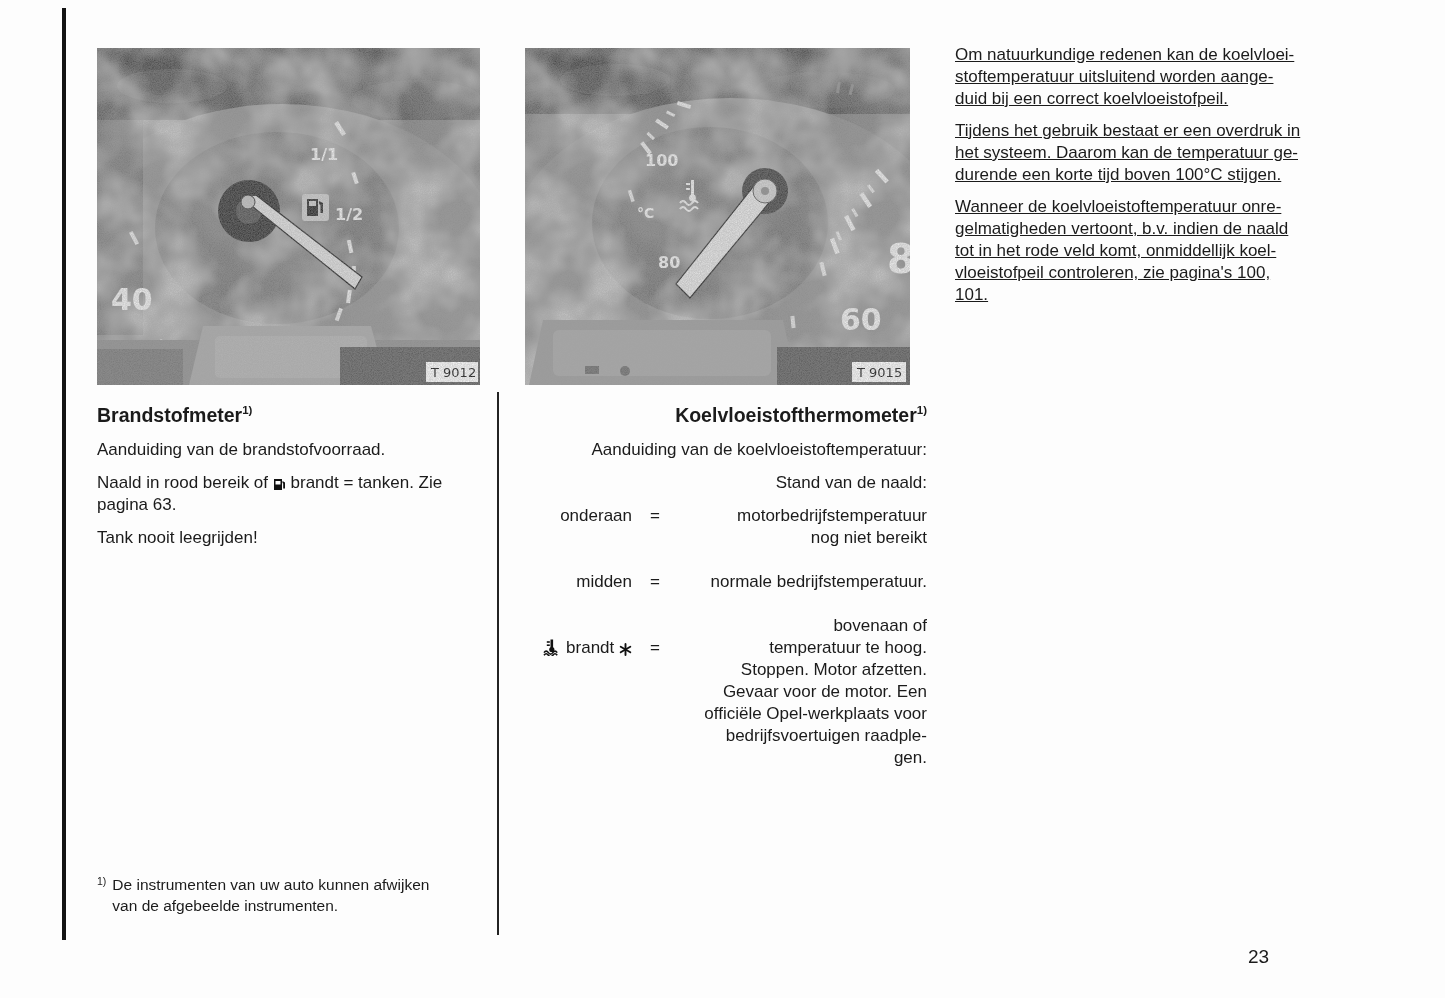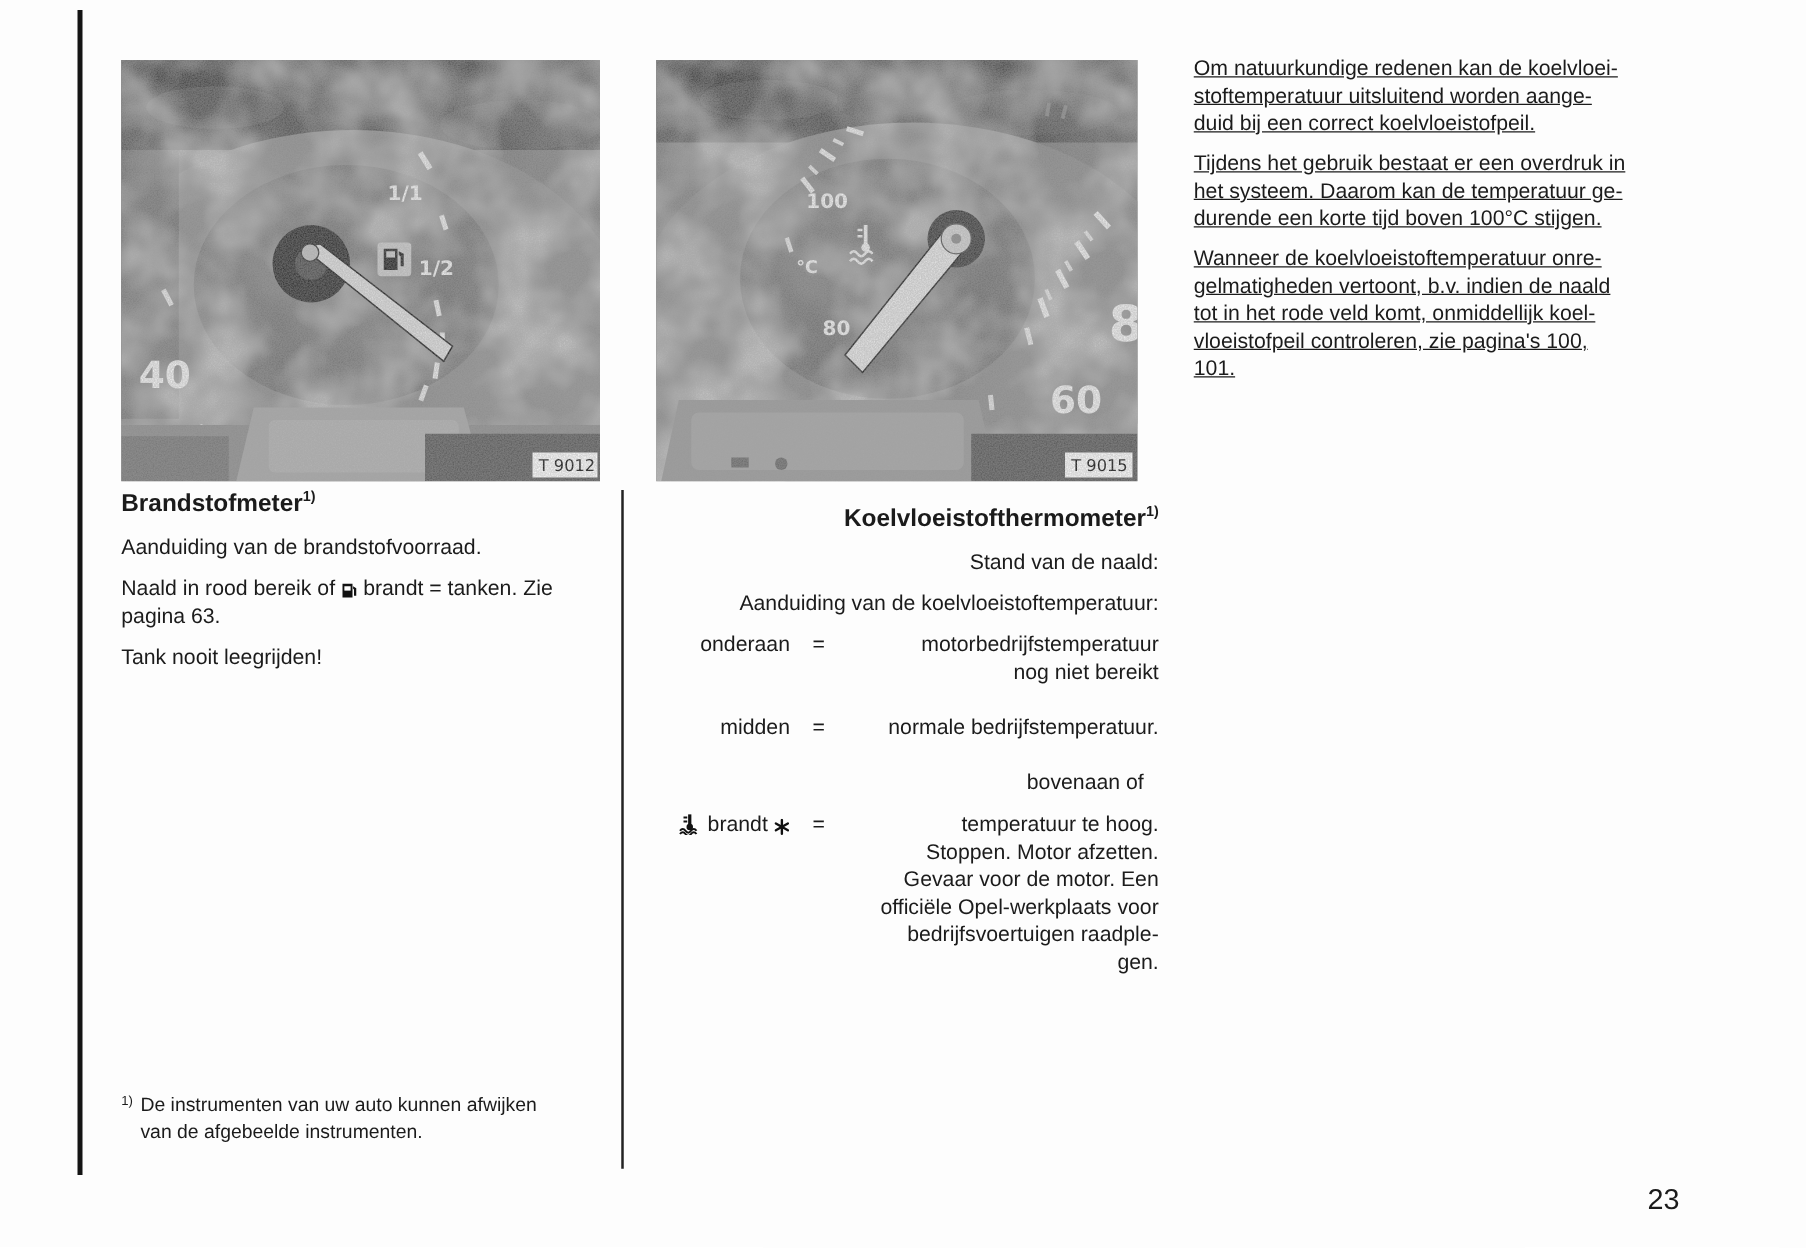--- a/index.html
+++ b/index.html
@@ -20,42 +20,42 @@
 
   .photo svg { display:block; }
   .photo text { font-family:"DejaVu Sans", sans-serif; font-weight:bold; fill:#e9e9e9; }
   .photo text.big  { font-size:30px; }
   .photo text.big8 { font-size:40px; }
   .photo text.med  { font-size:16px; }
   .photo text.sm   { font-size:14px; }
   .photo text.tag  { font-size:13px; font-weight:normal; fill:#161616; }
 
   .col { position:absolute; font-size:17px; line-height:22px; }
-  .col-fuel  { left:97px;  top:386px; width:396px; }
+  .col-fuel  { left:97px;  top:398px; width:396px; }
   .col-temp  { left:525px; top:398px; width:402px;text-align:right; }
   .col-right { left:955px; top:44px;  width:420px;text-decoration:underline; }
 
   h2.heading { font-size:19.5px; line-height:24px; font-weight:bold; margin:0 0 12px 0; }
   sup.note { font-size:11.5px; vertical-align:super; font-weight:bold; }
 
   p.para { margin:0 0 11px 0; }
   .col-right p.para { margin-bottom:10px; }
   .ml { white-space:pre-line; }
 
   .rows { margin-top:0; }
   .trow { display:grid; grid-template-columns:107px 28px 1fr; margin-bottom:22px; align-items:start; }
   .trow:last-child { margin-bottom:0; }
-  .t3-line1 { margin:12px; }
+  .t3-line1 { margin:0; }
 
   .inline-icon { display:inline-block; vertical-align:-3px; line-height:0; }
 
   .footnote { position:absolute; left:97px; top:874px; width:400px; font-size:15.5px; line-height:21px; display:flex; }
   .footnote sup { font-size:10.5px; vertical-align:super; margin-right:6px; position:relative; top:-3px; }
 
-  .page-number { position:absolute; left:1318px; top:946px; font-size:23px; }
+  .page-number { position:absolute; left:1248px; top:946px; font-size:19px; }
 </style>
 </head>
 <body>
 
 <svg width="0" height="0" style="position:absolute" aria-hidden="true">
   <defs>
     <linearGradient id="gFaceA" x1="0" y1="0" x2="0" y2="1">
       <stop offset="0" stop-color="#7b7b7b"></stop>
         <stop offset="1" stop-color="#919191"></stop>
     </linearGradient>
@@ -203,22 +203,22 @@
             <rect x="1" y="4" width="8" height="11" fill="#111"></rect>
             <rect x="2.5" y="6" width="5" height="3.5" fill="#fdfdfd"></rect>
             <path d="M9.5,6 l2.5,1.5 v6 h-1.8 v-5 l-0.7,-0.5 z" fill="#111"></path>
           </svg></span> <span class="ml">brandt = tanken. Zie
 pagina 63.</span></p>
     <p class="para">Tank nooit leegrijden!</p>
   </section>
 
   <section class="col col-temp">
     <h2 class="heading"><span>Koelvloeistofthermometer</span><sup class="note">1)</sup></h2>
+    <p class="para">Aanduiding van de koelvloeistoftemperatuur:</p>
     <p class="para">Stand van de naald:</p>
-    <p class="para">Aanduiding van de koelvloeistoftemperatuur:</p>
 
     <div class="rows">
       <div class="trow">
         <span class="term">onderaan</span>
         <span class="eq">=</span>
         <span class="desc ml">motorbedrijfstemperatuur
 nog niet bereikt</span>
       </div>
       <div class="trow">
         <span class="term">midden</span>

